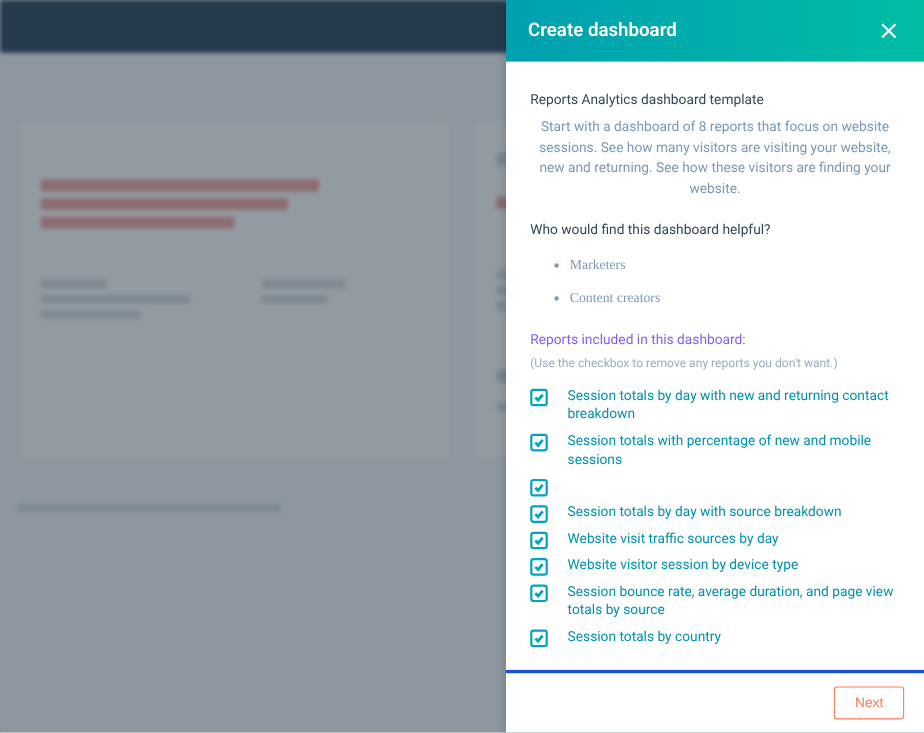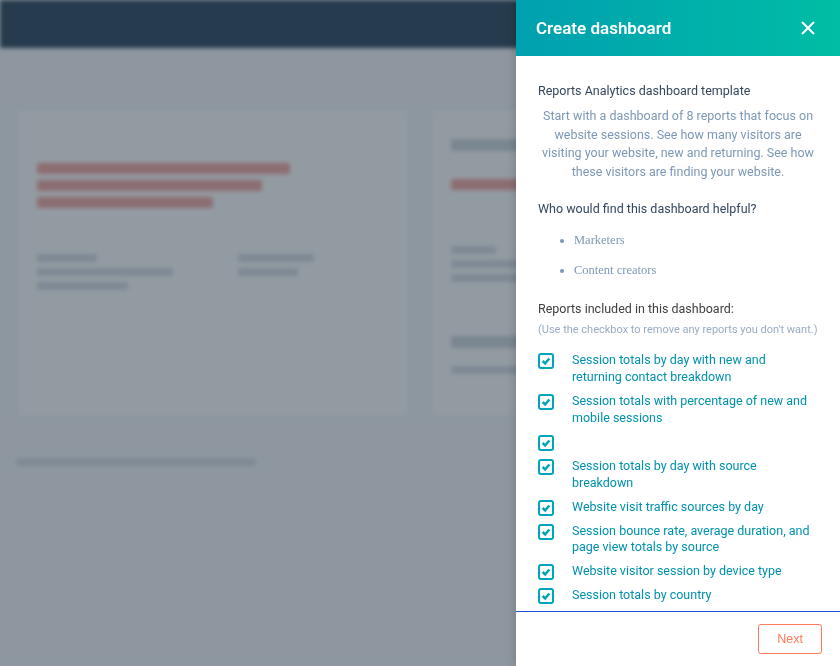--- a/index.html
+++ b/index.html
@@ -32,21 +32,21 @@
   .bg .subrow .ph { flex:1; background:#d6dde3; height:8px; }
 
   .dim-overlay {
     position: absolute; inset: 0;
     background: rgba(30, 45, 60, 0.48);
   }
 
   
   .drawer {
     position: absolute; top: 0; right: 0; bottom: 0;
-    width: 324px;
+    width: 380px;
     background: #fff;
     display: flex; flex-direction: column;
     box-shadow: -2px 0 8px rgba(0,0,0,0.15);
   }
   .drawer-header {
     background: linear-gradient(90deg, #00a0b0 0%, #00bda5 100%);
     color: #fff;
     padding: 16px 20px;
     display: flex; align-items: center; justify-content: space-between;
   }
@@ -66,35 +66,35 @@
     font-size: 12.5px;
     line-height: 1.5;
   }
   .template-name { font-size: 12.5px; color: #33475b; margin-bottom: 6px; }
   .template-desc { color: #7c98b6; margin-bottom: 18px; text-align: center; }
 
   .helpful-h { font-size: 12.5px; color:#33475b; margin-bottom: 6px; }
   .helpful-list { list-style: disc; padding-left: 36px; color:#7c98b6; margin-bottom: 20px; }
   .helpful-list li { margin: 12px 0; font-family: Liberation Serif, serif; }
 
-  .reports-h { font-size: 12.5px; color:#404040; margin-bottom: 3px; }
+  .reports-h { font-size: 12.5px; color:#8b5cf6; margin-bottom: 3px; }
   .reports-note { font-size: 11px; color:#99acc2; margin-bottom: 14px; }
 
   .report-row { display:flex; align-items:flex-start; gap: 18px; margin: 3px 0 7px 0; }
   .chk {
     flex-shrink: 0;
     width: 16px; height: 16px; border: 2px solid #00a4bd; border-radius: 3px;
     display:flex; align-items:center; justify-content:center;
     cursor:pointer; margin-top: 1px;
   }
   .chk svg { width: 10px; height: 10px; stroke: #00a4bd; stroke-width: 3; fill:none; }
   .report-label { color:#0091ae; font-size: 12.5px; line-height: 1.35; }
 
   .drawer-footer {
-    border-top: 1px solid #1d4ed8;
+    border-top: 3px solid #1d4ed8;
     padding: 12px 18px;
     display:flex; justify-content:flex-end;
   }
   .next-btn {
     border: 1px solid #ff7a59;
     color: #ff7a59;
     background: #fff;
     font-size: 12.5px;
     padding: 7px 18px;
     border-radius: 3px;
@@ -213,29 +213,29 @@
             </svg>
           </div>
         <div class="report-label">Website visit traffic sources by day</div>
       </div>
       <div class="report-row">
         <div class="chk">
             <svg viewBox="0 0 12 12">
               <path d="M2 6 L5 9 L10 3"></path>
             </svg>
           </div>
+        <div class="report-label">Website visitor session by device type</div>
+      </div>
+      <div class="report-row">
+        <div class="chk">
+            <svg viewBox="0 0 12 12">
+              <path d="M2 6 L5 9 L10 3"></path>
+            </svg>
+          </div>
         <div class="report-label">Session bounce rate, average duration, and page view totals by source</div>
-      </div>
-      <div class="report-row">
-        <div class="chk">
-            <svg viewBox="0 0 12 12">
-              <path d="M2 6 L5 9 L10 3"></path>
-            </svg>
-          </div>
-        <div class="report-label">Website visitor session by device type</div>
       </div>
       <div class="report-row">
         <div class="chk">
             <svg viewBox="0 0 12 12">
               <path d="M2 6 L5 9 L10 3"></path>
             </svg>
           </div>
         <div class="report-label">Session totals by country</div>
       </div>
     </div>

